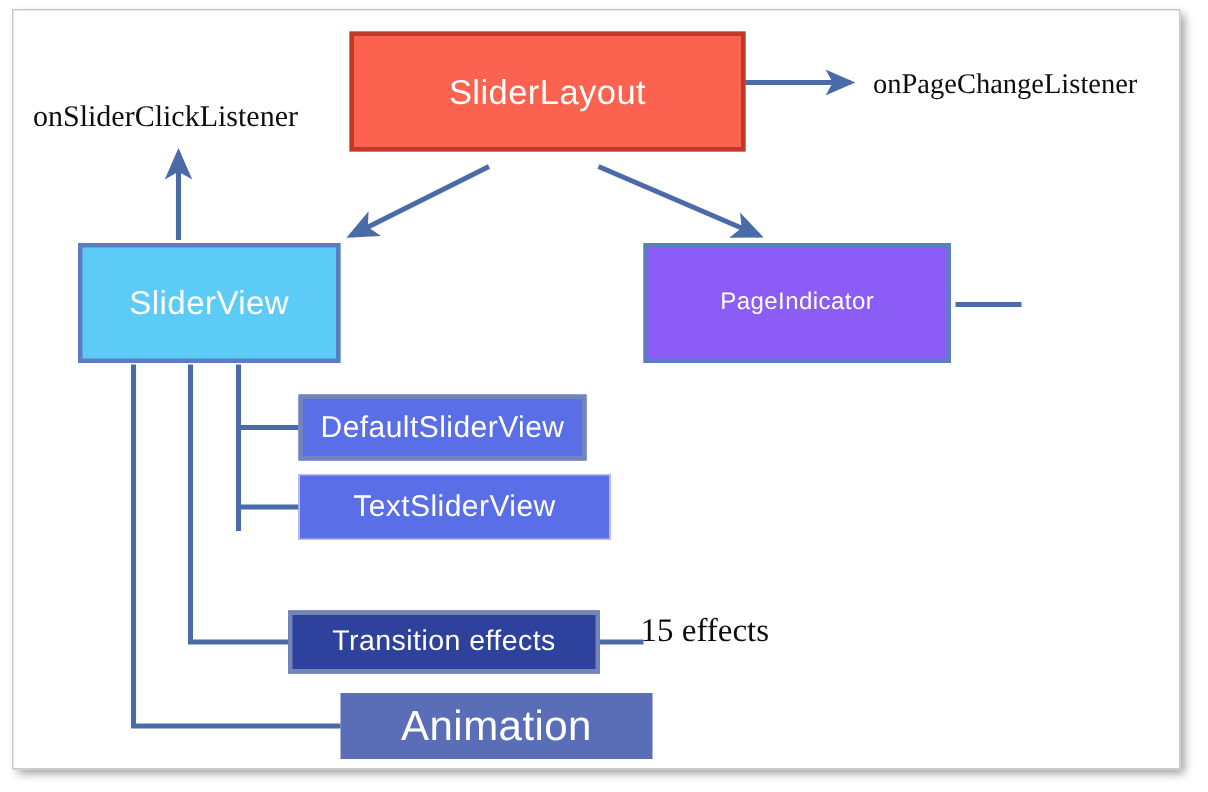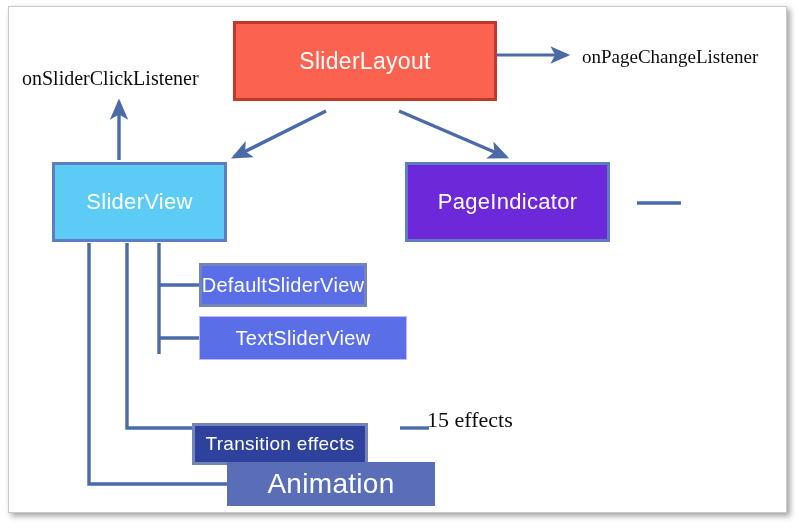--- a/index.html
+++ b/index.html
@@ -62,50 +62,49 @@
 
   .node-slider-view {
     left: 43px;    top: 155px;
     width: 175px;  height: 80px;
     background: #5cccf7;
     border: 3px solid #5c7ec0;
     font-size: 22px;
   }
 
   .node-page-indicator {
-    left: 396px;   top: 155px;
+    left: 420px;   top: 155px;
     width: 205px;  height: 80px;
-    background: #6d28d9;
+    background: #8b5cf6;
     border: 3px solid #5c7ec0;
-    font-size: 22px;
+    font-size: 16px;
   }
 
   .node-default-slider-view {
     left: 190px;   top: 256px;
-    width: 168px;  height: 44px;
+    width: 192px;  height: 44px;
     background: #5a6ee8;
     border: 3px solid #7384b8;
     font-size: 20px;
   }
 
   .node-text-slider-view {
     left: 190px;   top: 309px;
     width: 208px;  height: 44px;
     background: #5a6ee8;
     border: 1px solid #c4b5fd;
     font-size: 20px;
   }
 
   .node-transition-effects {
     left: 183px;   top: 400px;
-    width: 176px;  height: 42px;
+    width: 208px;  height: 42px;
     background: #2e419c;
     border: 3px solid #7384b8;
     font-size: 19px;
-    margin-top: 16px;
   }
 
   .node-animation {
     left: 218px;   top: 455px;
     width: 208px;  height: 44px;
     background: #5a6eb8;
     border: none;
     font-size: 28px;
   }
 

